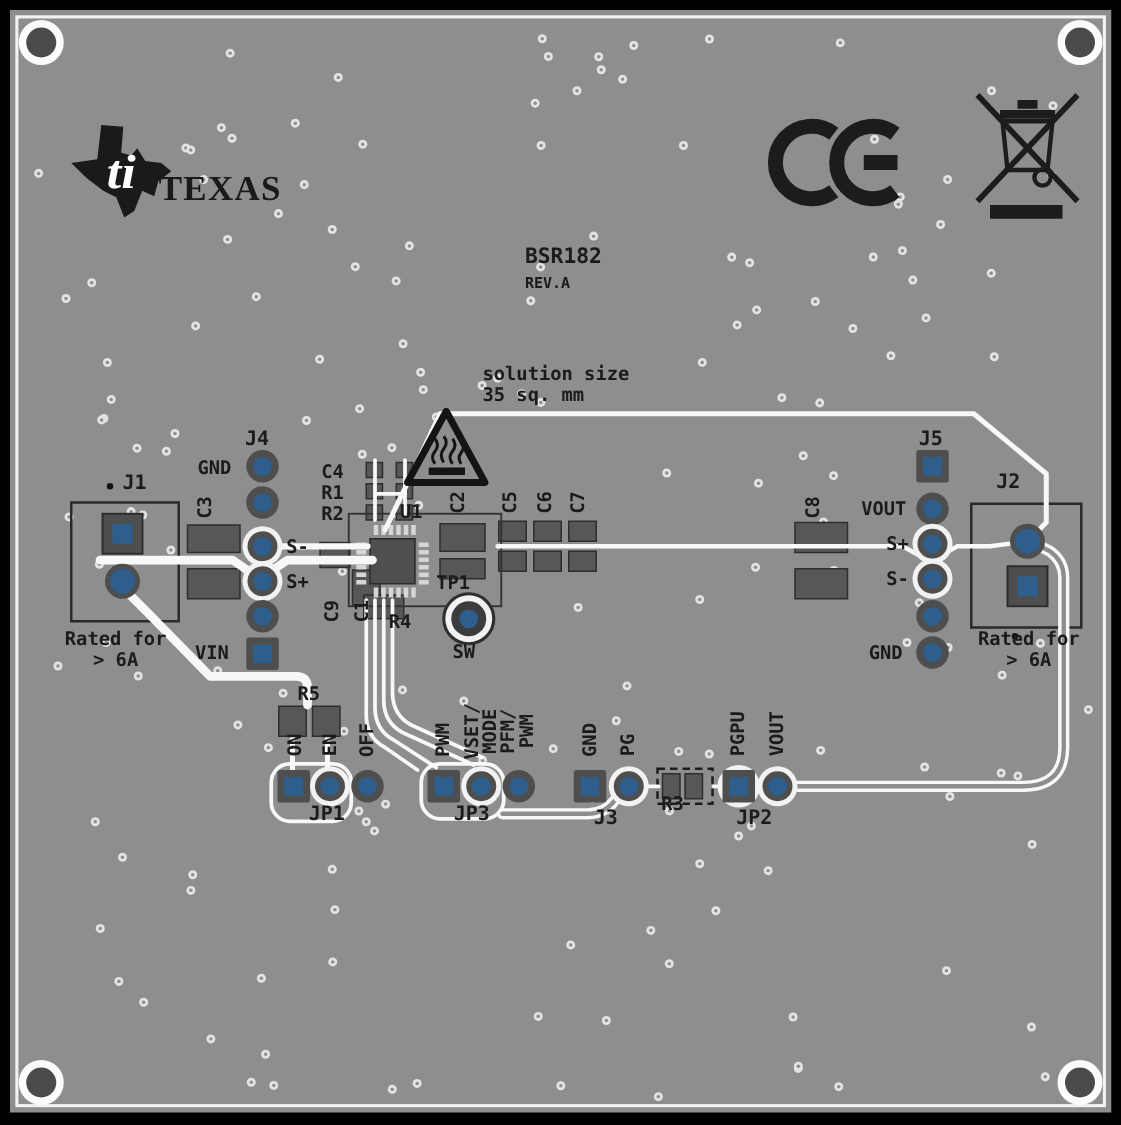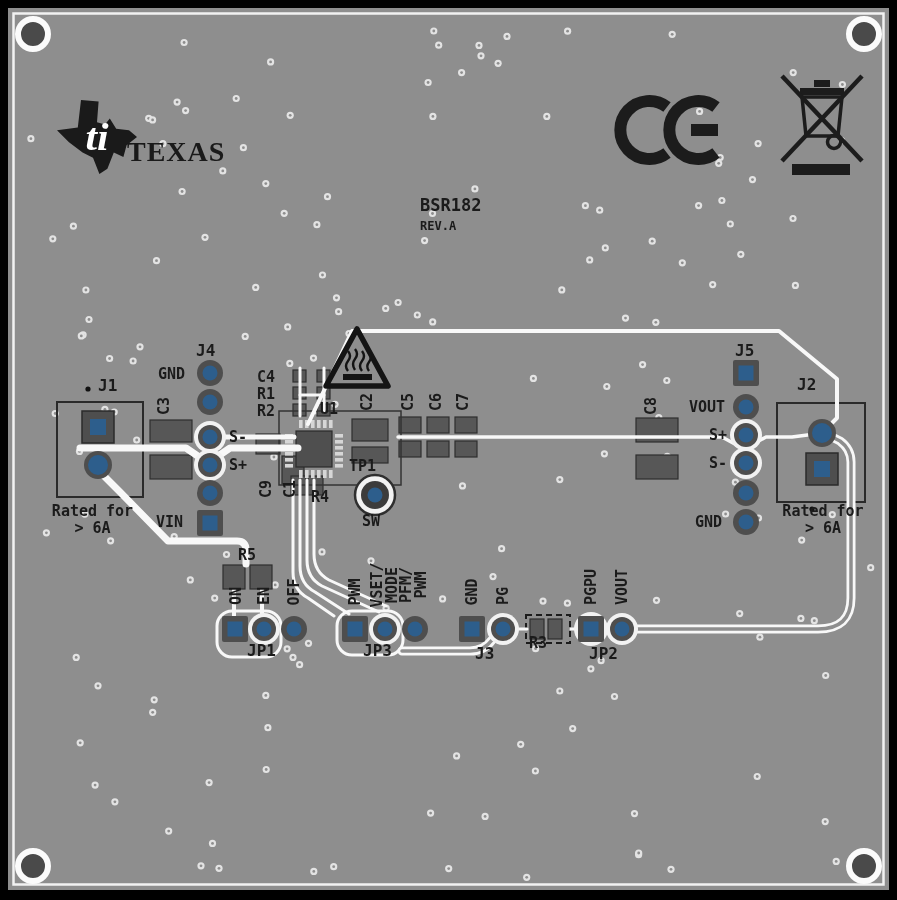--- a/index.html
+++ b/index.html
@@ -651,20 +651,22 @@
   </g>
 </svg>
 
 
 <div class="wordmark" style="left:127px;top:100px;margin-top:36px;">TEXAS</div>
 
 
 <div class="lbl" style="left:420px;top:197px;font-size:17px;">BSR182</div>
 <div class="lbl" style="left:420px;top:218px;font-size:12px;">REV.A</div>
 
+<div class="lbl" style="left:386px;top:291px;">solution size
+35 sq. mm</div>
 <div class="lbl ctr" style="left:40px;top:503px;width:105px;">Rated for
 &gt; 6A</div>
 <div class="lbl ctr" style="left:773px;top:503px;width:100px;">Rated for
 &gt; 6A</div>
 
 <div class="lbl big" style="left:98px;top:377px;">J1</div>
 <div class="lbl big" style="left:196px;top:342px;">J4</div>
 <div class="lbl" style="left:158px;top:366px;">GND</div>
 <div class="lbl" style="left:229px;top:429px;">S-</div>
 <div class="lbl" style="left:229px;top:457px;">S+</div>

